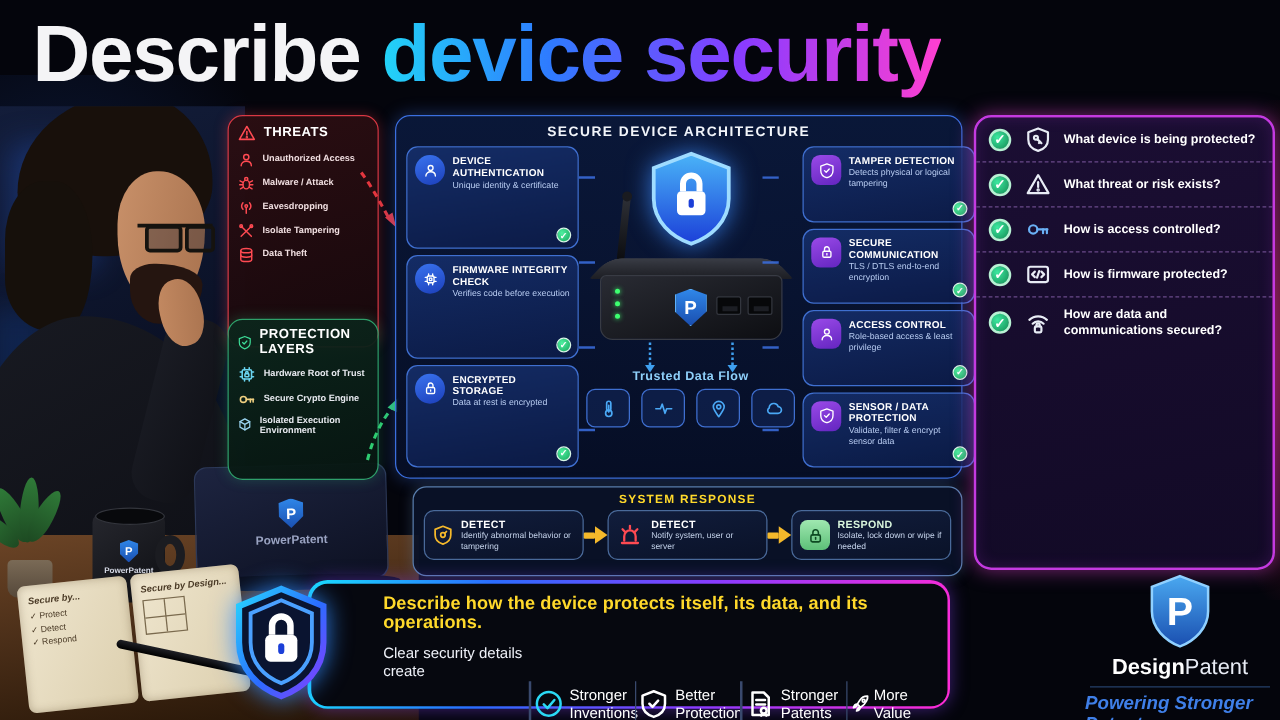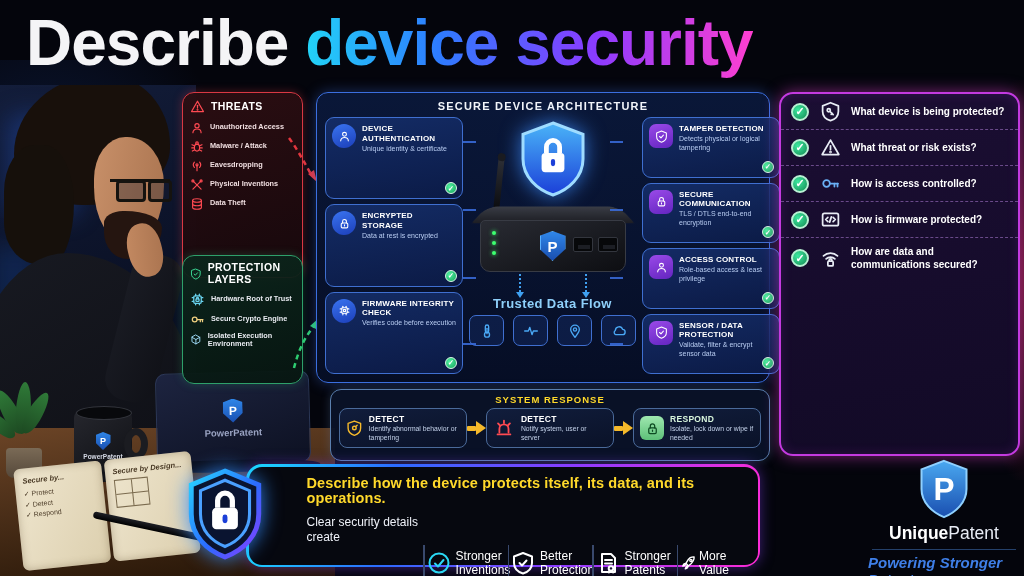--- a/index.html
+++ b/index.html
@@ -90,21 +90,21 @@
   .ant::before { content:""; position:absolute; left:-1px; top:-4px; width:8px; height:8px; background:#1a1b20; border-radius:50%; }
   .dev-top { height:22px; background:linear-gradient(#3a3d46,#1d1e24); border-radius:12px 12px 2px 2px; transform:perspective(70px) rotateX(42deg); margin-bottom:-5px; }
   .dev-front { position:relative; height:52px; background:linear-gradient(160deg,#292b33,#0d0e12); border:1px solid #383b44; border-radius:5px 5px 10px 10px; }
   .led { position:absolute; left:11px; width:4px; height:4px; border-radius:50%; background:#3dff70; box-shadow:0 0 4px #3dff70; }
   .dev-badge { position:absolute; left:50%; top:50%; transform:translate(-50%,-50%); width:26px; height:30px; font-size:15px; border:1.5px solid #5ab0ff; }
   .port { position:absolute; top:16px; width:20px; height:15px; background:#07080a; border:1px solid #33363e; border-radius:2px; }
   .port::after { content:""; position:absolute; left:4px; bottom:2px; width:12px; height:4px; background:#1c1e24; }
   .dots-row { display:flex; gap:64px; height:24px; margin-top:2px; }
   .dotline { border-left:2px dotted #3fa0f0; height:18px; position:relative; }
   .dotline::after { content:""; position:absolute; left:-5px; bottom:-6px; border-top:6px solid #3fa0f0; border-left:4px solid transparent; border-right:4px solid transparent; }
-  .flow-label { color:#8fd0fa; font-size:13px; font-weight:bold; letter-spacing:.4px; margin-top:-2px; }
+  .flow-label { color:#8fd0fa; font-size:10px; font-weight:bold; letter-spacing:.4px; margin-top:-2px; }
   .flow-row { display:flex; gap:9px; margin-top:4px; }
   .flow-box { width:35px; height:31px; border:1.5px solid #3f6fd0; border-radius:7px; background:rgba(18,40,92,.55); display:flex; align-items:center; justify-content:center; color:#4aa8f5; }
 
   
   .conn { position:absolute; width:13px; height:2px; background:#3b6fe0; opacity:.85; }
 
   
   .flow-arrow { position:absolute; }
 
   
@@ -401,21 +401,21 @@
     <div class="side-item">
       <svg class="ic ci-red" width="14" height="14">
           <use href="#sy-antenna"></use>
         </svg>
       <span>Eavesdropping</span>
     </div>
     <div class="side-item">
       <svg class="ic ci-red" width="14" height="14">
           <use href="#sy-tools"></use>
         </svg>
-      <span>Physical Inventions</span>
+      <span>Isolate Tampering</span>
     </div>
     <div class="side-item">
       <svg class="ic ci-red" width="14" height="14">
           <use href="#sy-db"></use>
         </svg>
       <span>Data Theft</span>
     </div>
   </div>
 
   <div class="panel protection">
@@ -467,38 +467,38 @@
             </div>
           <div>
               <div class="card-title">DEVICE AUTHENTICATION</div>
               <div class="card-desc">Unique identity &amp; certificate</div>
             </div>
           <div class="chk-sm"></div>
         </div>
         <div class="card">
           <div class="card-icon">
               <svg class="ic" width="13" height="13">
+                <use href="#sy-chip"></use>
+              </svg>
+            </div>
+          <div>
+              <div class="card-title">FIRMWARE INTEGRITY CHECK</div>
+              <div class="card-desc">Verifies code before execution</div>
+            </div>
+          <div class="chk-sm"></div>
+        </div>
+        <div class="card">
+          <div class="card-icon">
+              <svg class="ic" width="13" height="13">
                 <use href="#sy-lock"></use>
               </svg>
             </div>
           <div>
               <div class="card-title">ENCRYPTED STORAGE</div>
               <div class="card-desc">Data at rest is encrypted</div>
-            </div>
-          <div class="chk-sm"></div>
-        </div>
-        <div class="card">
-          <div class="card-icon">
-              <svg class="ic" width="13" height="13">
-                <use href="#sy-chip"></use>
-              </svg>
-            </div>
-          <div>
-              <div class="card-title">FIRMWARE INTEGRITY CHECK</div>
-              <div class="card-desc">Verifies code before execution</div>
             </div>
           <div class="chk-sm"></div>
         </div>
       </div>
 
       <div class="arch-center">
         <svg class="big-shield" width="72" height="80" viewBox="0 0 24 26">
           <defs>
               <linearGradient id="gsh" x1="0" y1="0" x2="0" y2="1">
                 <stop offset="0" stop-color="#4ab4f8"></stop>
@@ -760,19 +760,19 @@
       <defs>
           <linearGradient id="gsh3" x1="0" y1="0" x2="0" y2="1">
             <stop offset="0" stop-color="#4aa8f0"></stop>
             <stop offset="1" stop-color="#1a4fb0"></stop>
           </linearGradient>
         </defs>
       <path d="M12 1 L22 4.8 V13.5 C22 19.5 17.2 24 12 26 C6.8 24 2 19.5 2 13.5 V4.8 Z" fill="url(#gsh3)" stroke="#8fd0ff" stroke-width="0.9"></path>
       <text x="12" y="18.5" text-anchor="middle" font-family="Liberation Sans, sans-serif" font-size="14" font-weight="bold" fill="#fff">P</text>
     </svg>
     <div class="brand-name">
-      <span class="b1">Unique</span><span class="b2">Patent</span>
+      <span class="b1">Design</span><span class="b2">Patent</span>
     </div>
     <div class="brand-line"></div>
     <div class="brand-tag">Powering Stronger Patents</div>
   </div>
 
 </div>
 
 </body></html>

